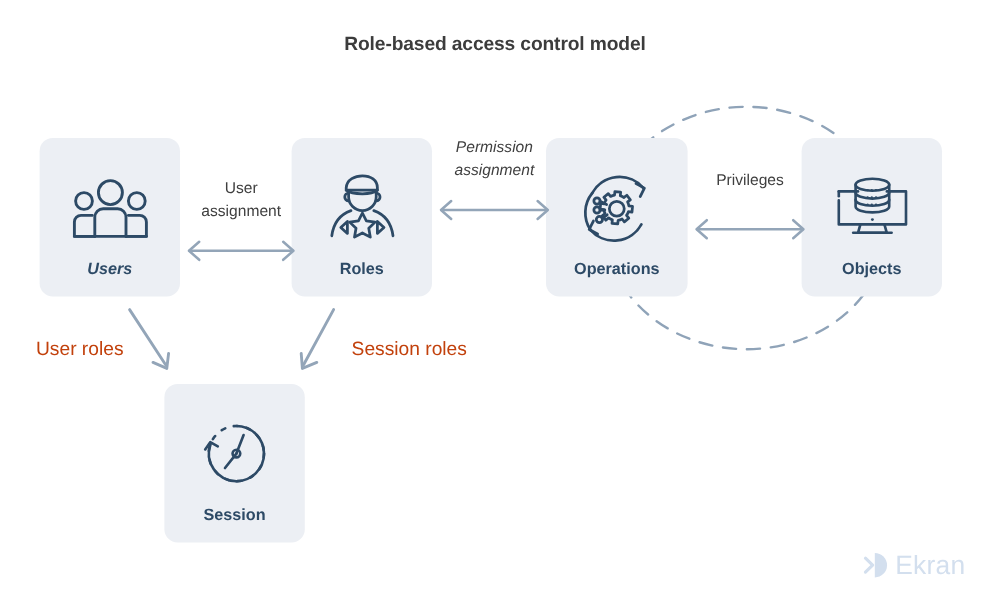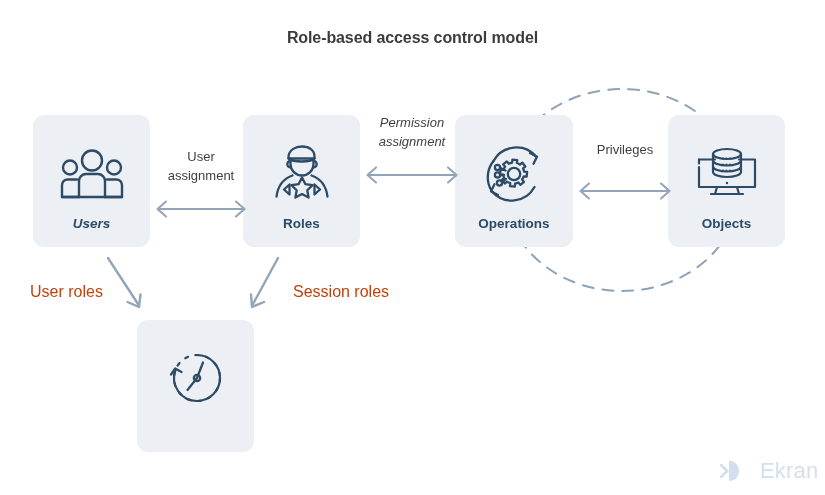--- a/index.html
+++ b/index.html
@@ -122,21 +122,21 @@
   #diag-session-roles { left: 240px; top: 252px; width: 160px; height: 62px; }
   #diag-session-roles .diag-label { left: 33px; top: 31px; margin-left: 20px; }
 
   
   .logo {
     position: absolute;
     left: 718px;
     top: 458px;
     display: flex;
     align-items: center;
-    gap: 20px;
+    gap: 6px;
   }
   .logo-text {
     font-size: 22px;
     color: #d3dfee;
     letter-spacing: 0.2px;
     font-weight: normal;
   }
 </style>
 </head>
 <body>
@@ -251,20 +251,21 @@
         <path d="M32 6 A23 23 0 0 1 32 52"></path>
 
         <path d="M32 52 A23 23 0 0 1 10.5 21"></path>
         <path d="M6 25.5 L10.2 19.5 L16.5 23"></path>
 
         <path d="M32 29 L38 13.5"></path>
         <path d="M32 29 L22.5 41"></path>
         <circle cx="32" cy="29" r="3.2"></circle>
       </svg>
     </div>
+    <div class="node-label">Session</div>
   </div>
 
   <div class="connector" id="conn-user-assignment">
     <div class="connector-label">
       <span>User</span><br>
       <span>assignment</span>
     </div>
     <svg class="connector-arrow" width="98" height="22" viewBox="0 0 98 22" fill="none" stroke="#93a5b8" stroke-width="2.1" stroke-linecap="round" stroke-linejoin="round" xmlns="http://www.w3.org/2000/svg">
       <path d="M6 11 H92"></path>
       <path d="M14 3.5 L5.5 11 L14 18.5"></path>

